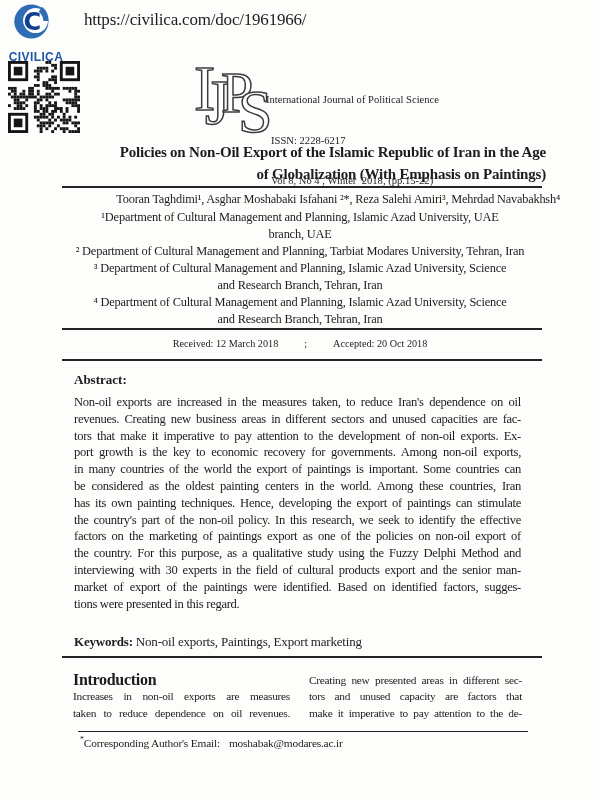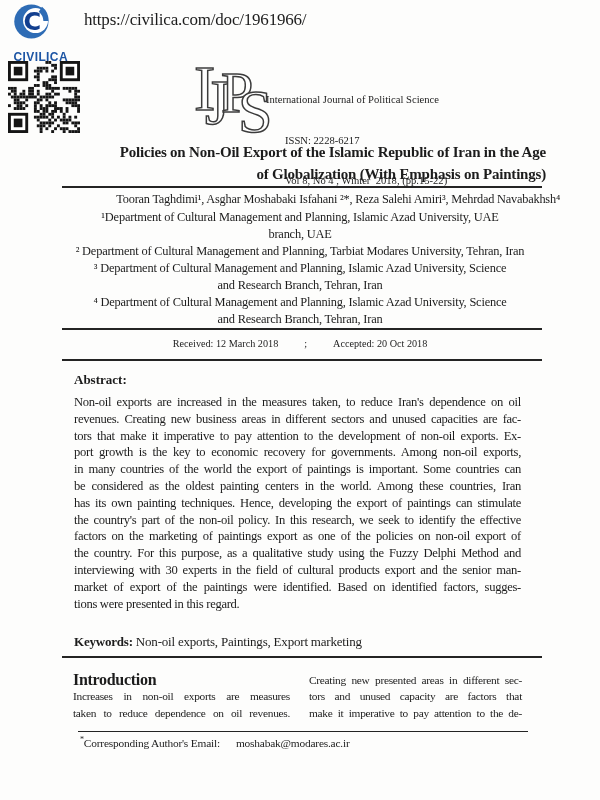--- a/index.html
+++ b/index.html
@@ -7,26 +7,26 @@
     width:600px;height:800px;position:relative;overflow:hidden;
     background:#fdfdfc;color:#1c1c1c;
     font-family:"Liberation Serif","DejaVu Serif",serif;
   }
   .abs{position:absolute;}
 
   
   .civilica{left:4px;top:3px;width:64px;text-align:center;}
   .civ-svg{width:56px;height:37px;display:block;margin:0 auto;}
   .civ-word{font-family:"Liberation Sans","DejaVu Sans",sans-serif;font-weight:bold;
-            font-size:12px;color:#1d55a4;letter-spacing:.4px;margin-top:10px;text-align:right;}
+            font-size:12px;color:#1d55a4;letter-spacing:.4px;margin-top:10px;}
   .doc-url{left:84px;top:10px;font-size:17px;letter-spacing:-0.2px;}
   .qr{left:8px;top:61px;width:72px;height:72px;}
   .ijps{left:188px;top:52px;width:94px;height:86px;}
   .jinfo{left:266px;top:66px;font-size:10.6px;line-height:13.5px;white-space:pre-wrap;}
-  .jinfo .ind{margin-left:19px;}
+  .jinfo .ind{margin-left:5px;}
 
   
   .title{left:54px;top:141px;width:492px;margin:0;text-align:right;
          font-size:15px;font-weight:bold;line-height:22px;letter-spacing:-0.2px;}
   .authors{left:40px;top:192px;width:520px;text-align:right;font-size:12.3px;letter-spacing:-0.2px;}
   .affils{left:40px;top:209px;width:520px;text-align:center;font-size:12.4px;
           line-height:17px;letter-spacing:-0.2px;}
 
   .rule{position:absolute;background:#242424;}
   .rule-title{top:186px;left:62px;width:480px;height:1.8px;}
@@ -48,21 +48,21 @@
 
   
   .col{font-size:11.4px;line-height:16.3px;letter-spacing:-0.3px;}
   .col-left{left:73px;top:672px;width:217px;}
   .col-right{left:309px;top:672px;width:213px;}
   .colhead{font-weight:bold;font-size:16px;}
 
   
   .footer-note{left:80px;top:735px;font-size:11.4px;letter-spacing:-0.2px;}
   .footer-note sup{font-size:8px;}
-  .footer-note .email{margin-left:16px;}
+  .footer-note .email{margin-left:9px;}
 </style>
 </head>
 <body>
 
 <div class="abs civilica">
   <svg class="civ-svg" viewBox="0 0 60 40">
     <circle cx="25" cy="20" r="18.5" fill="#2e6cb5"></circle>
     <circle cx="29.5" cy="19" r="13.5" fill="#ffffff"></circle>
     <path d="M 36.5 4 A 18.5 18.5 0 0 1 43.5 19.5 L 38 19.5 A 13.5 13.5 0 0 0 33 9.5 Z" fill="#2e6cb5"></path>
     <text x="16.5" y="29.5" font-size="26" font-weight="bold" fill="#123f8f" font-family="&quot;DejaVu Sans&quot;,sans-serif">C</text>

